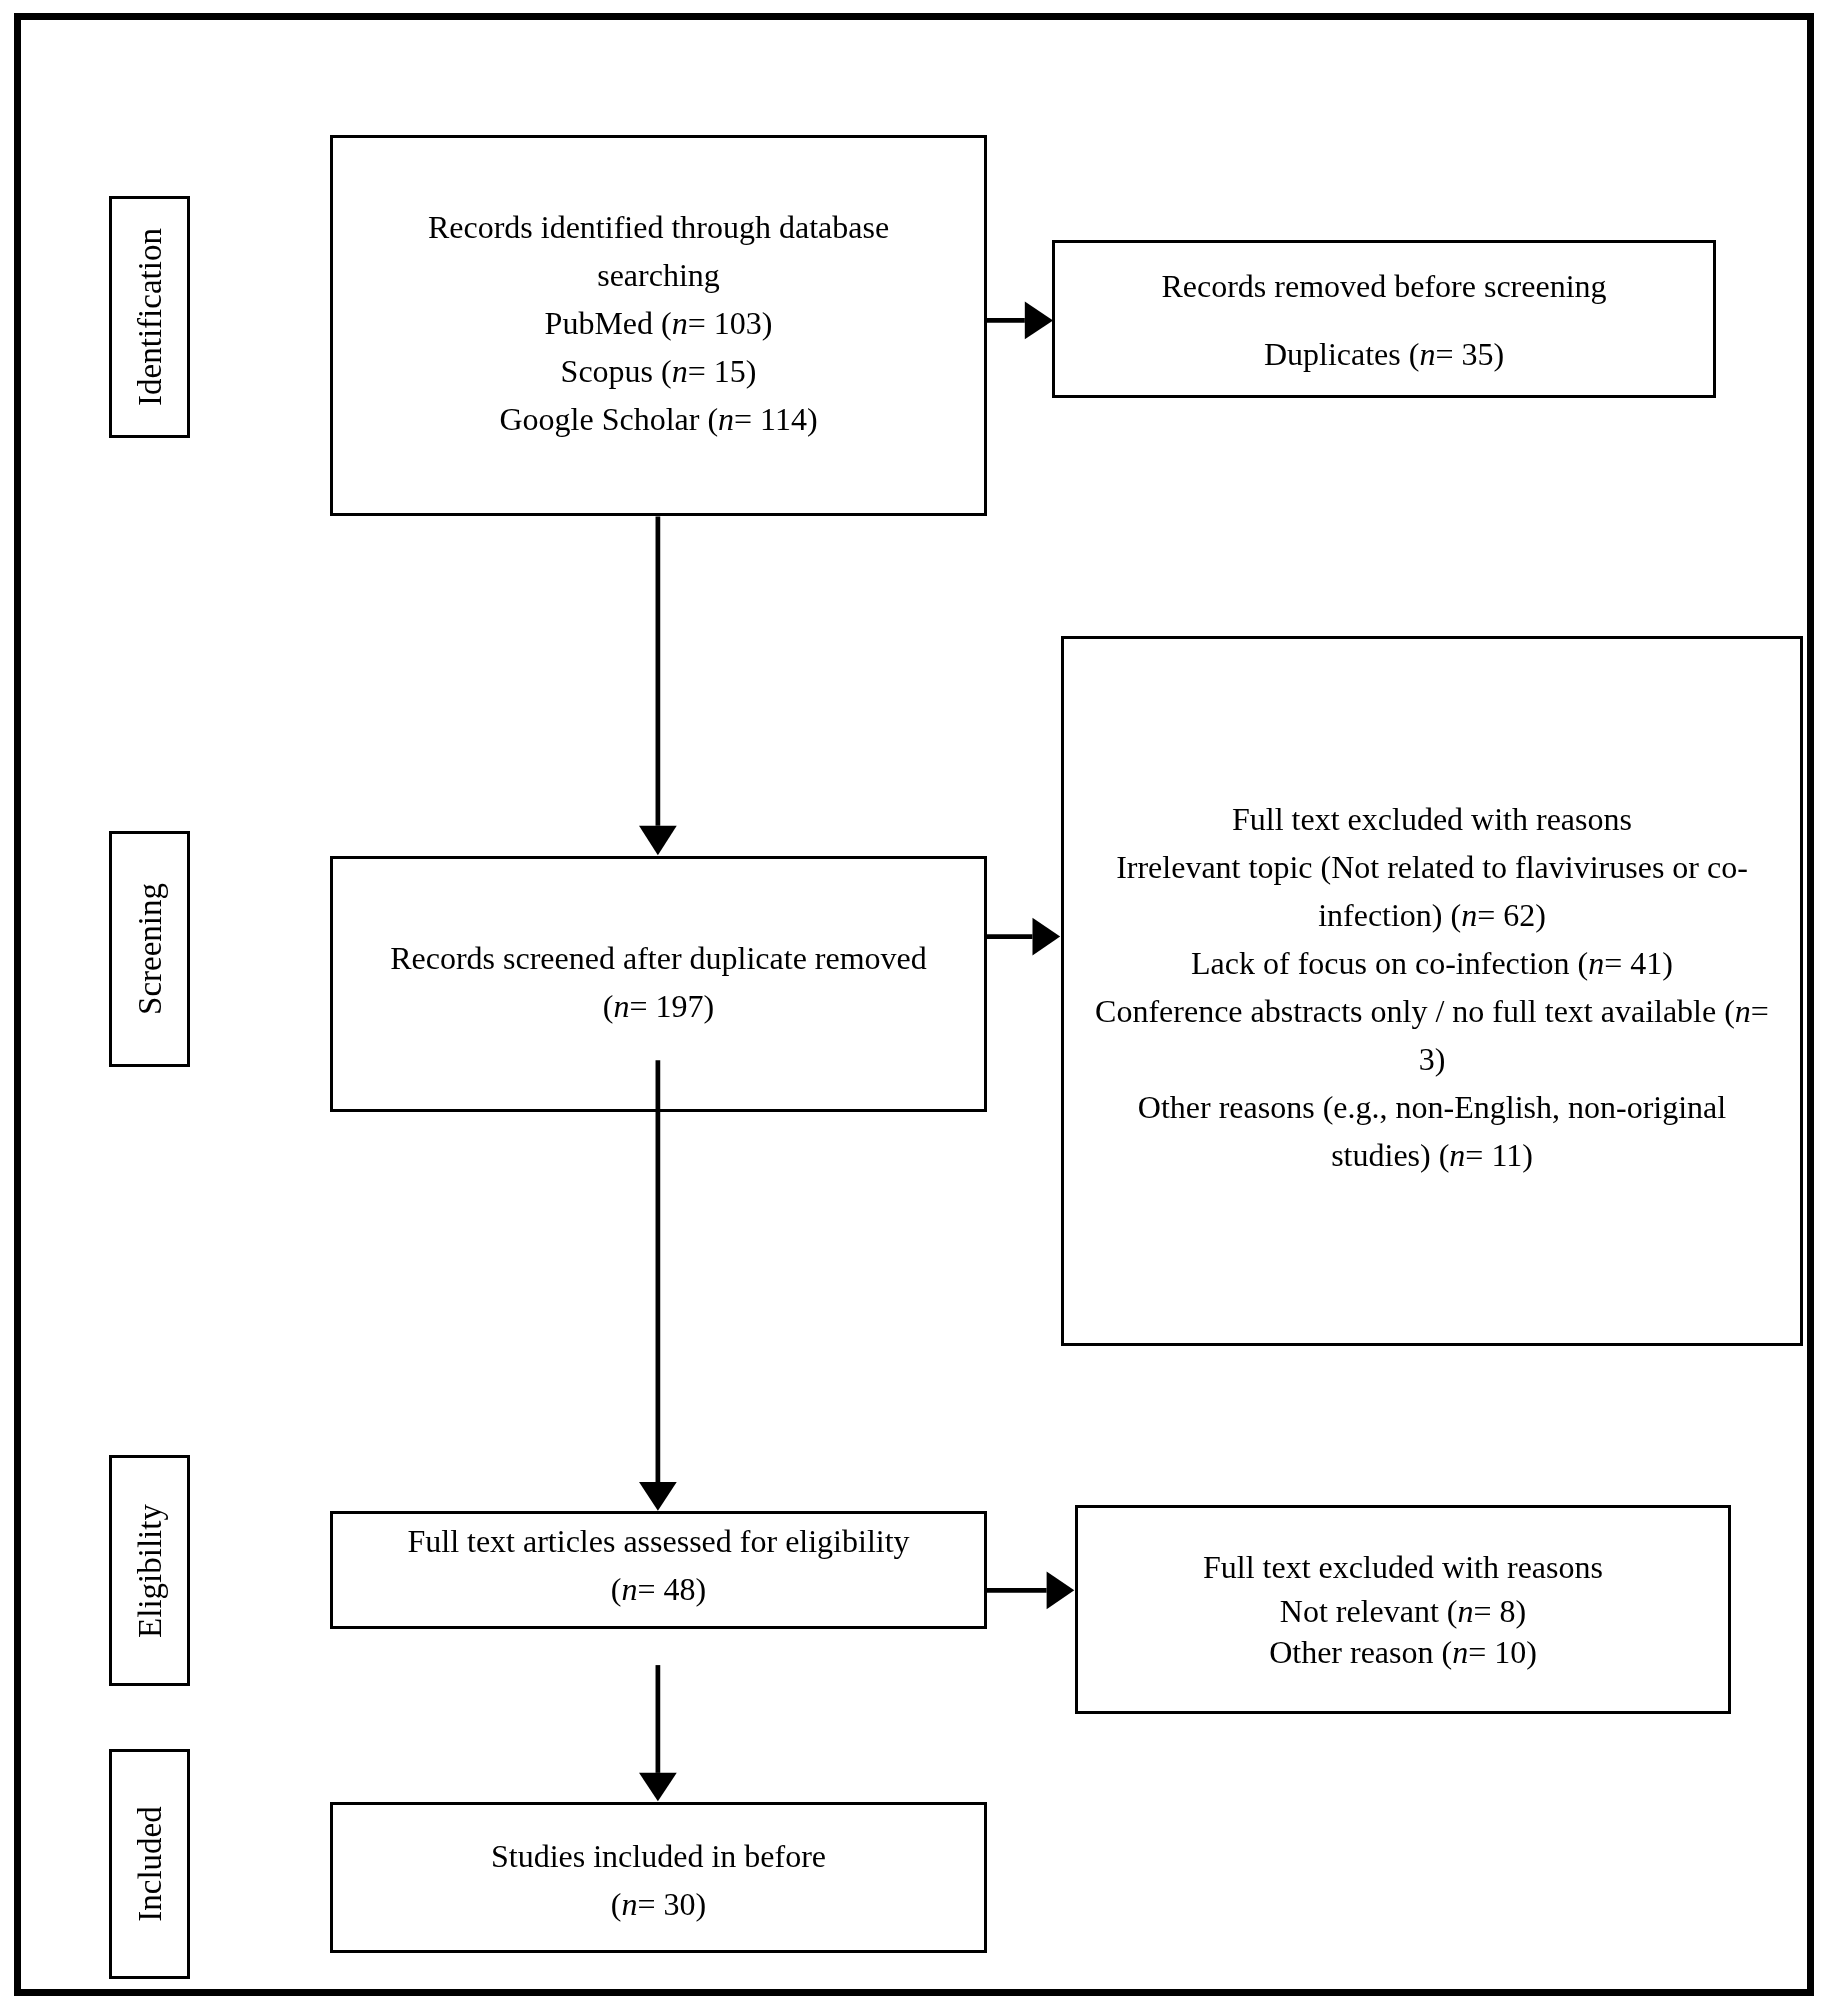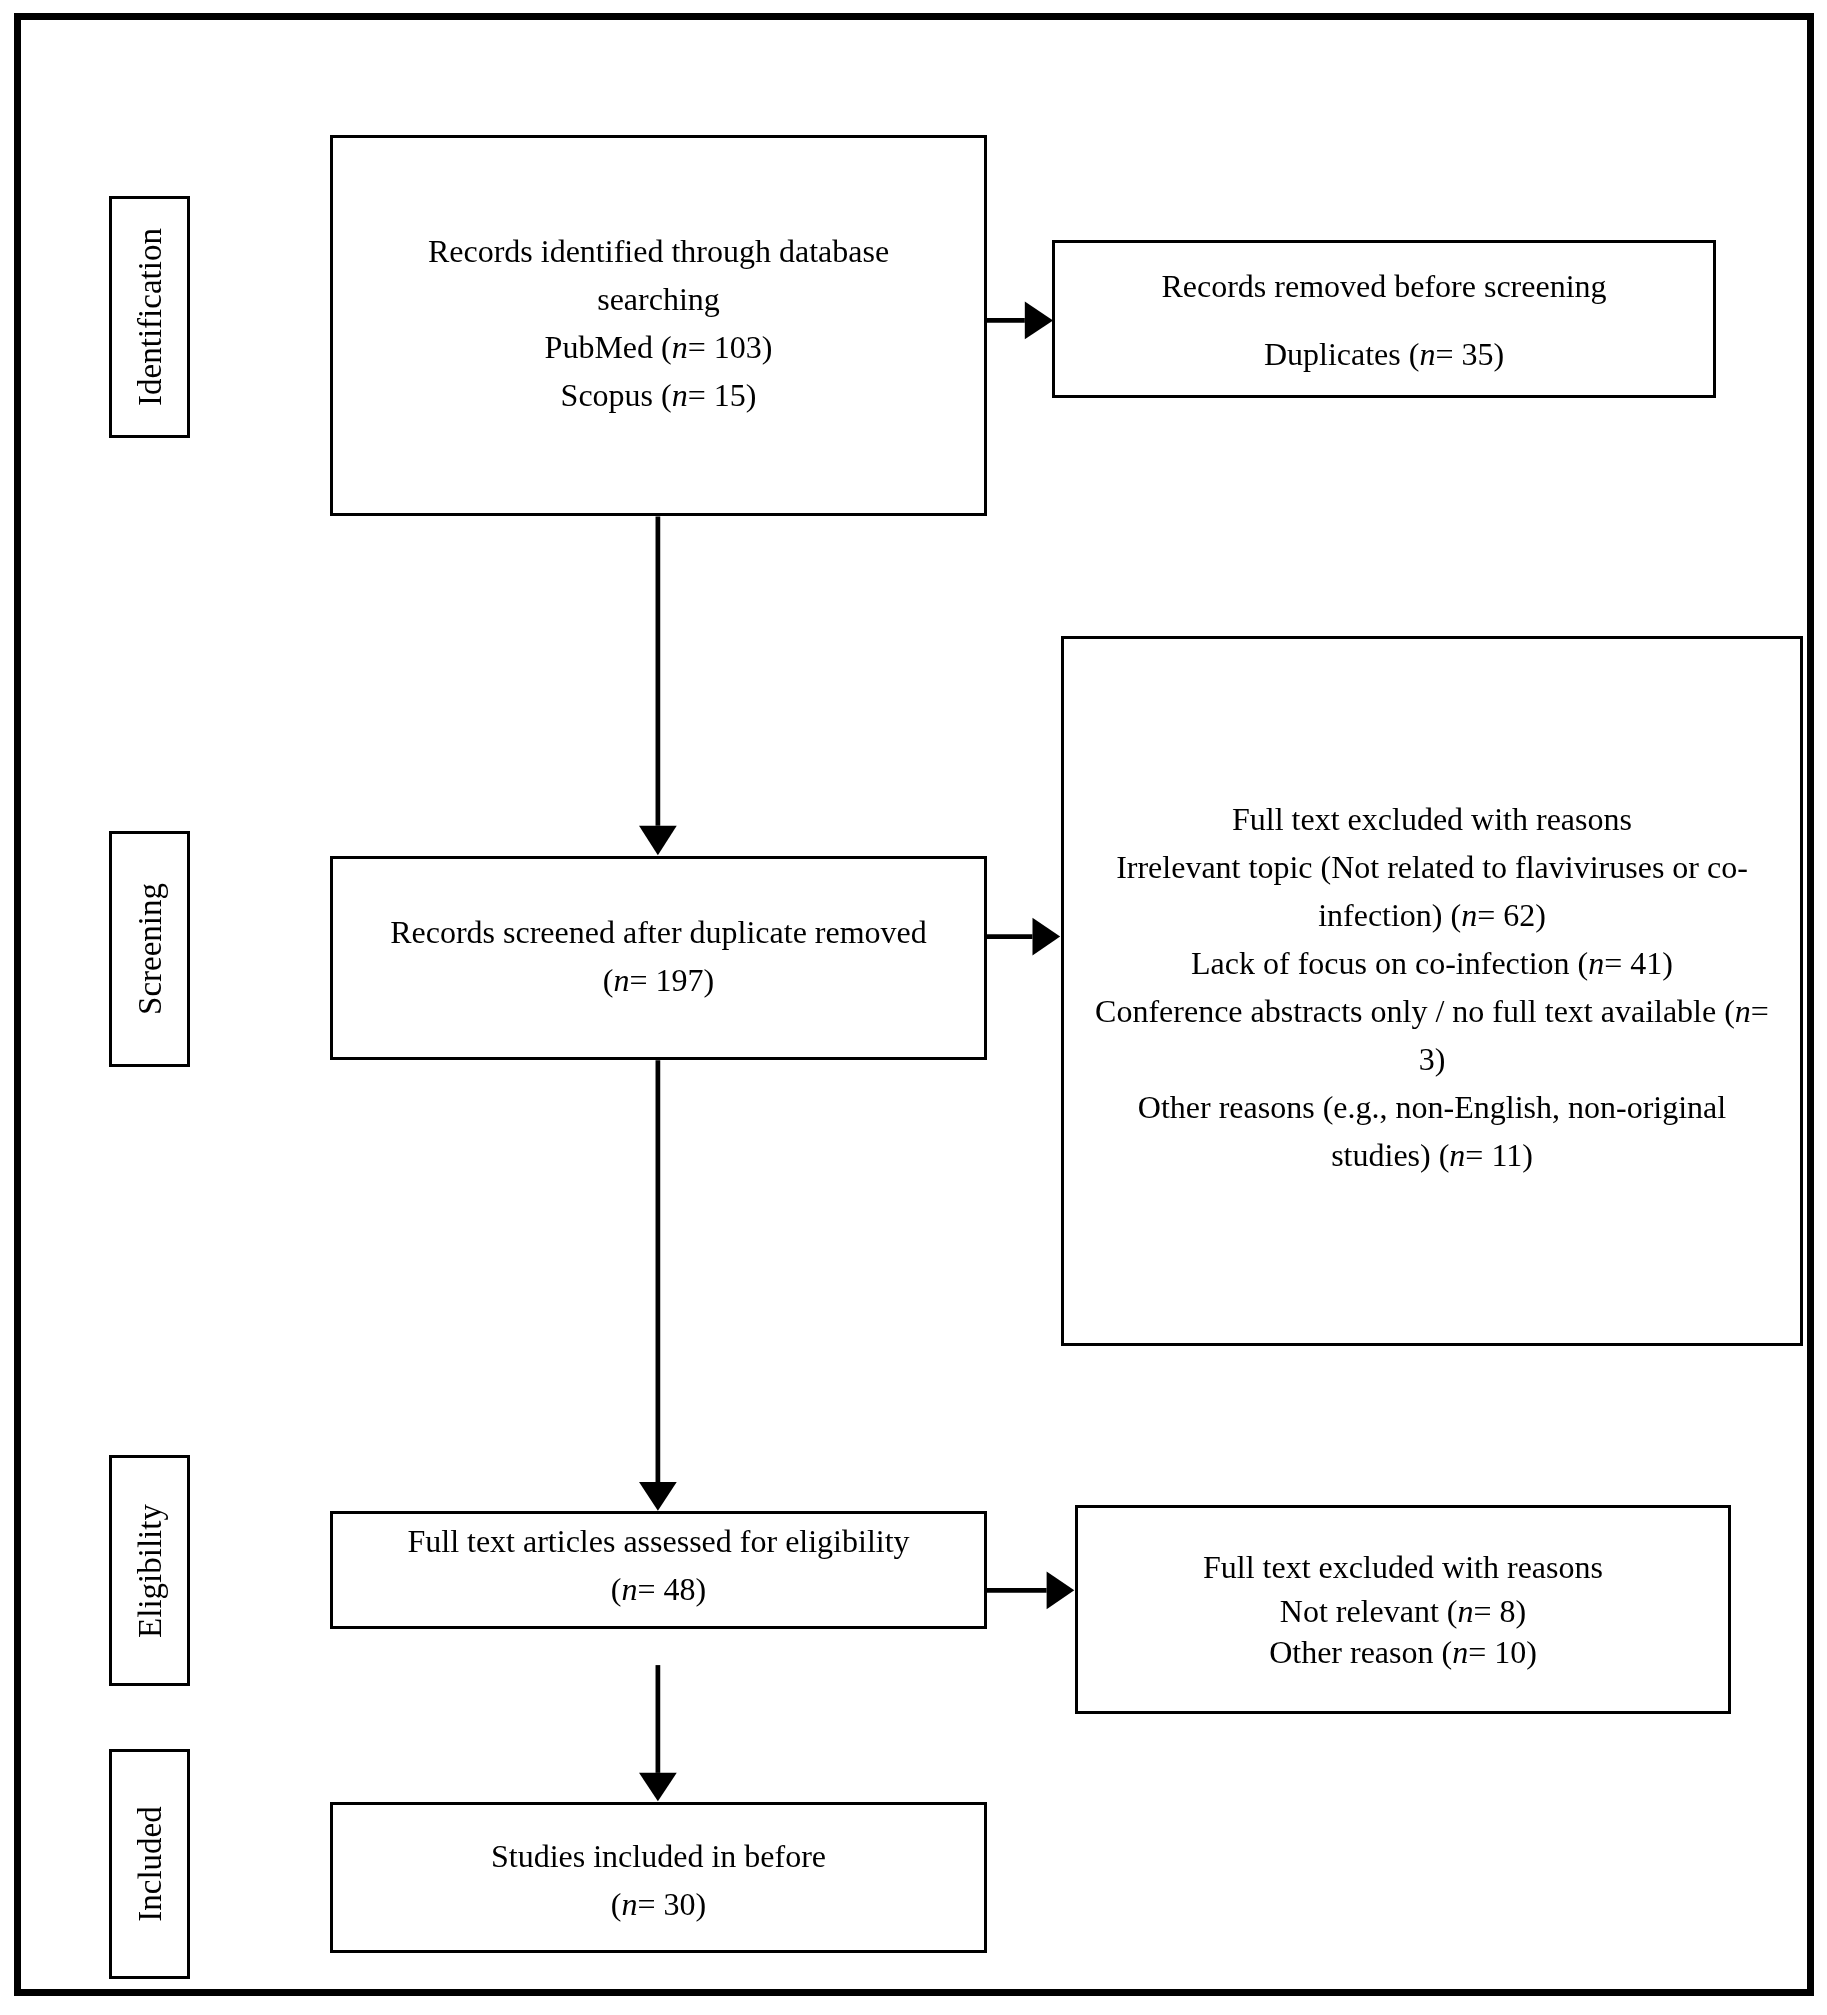--- a/index.html
+++ b/index.html
@@ -51,28 +51,29 @@
     <span class="vtext">Eligibility</span>
   </div>
   <div class="abs slabel" style="left:109px;top:1749px;width:81px;height:230px;">
     <span class="vtext">Included</span>
   </div>
 
   <div class="abs fbox" style="left:330px;top:135px;width:657px;height:381px;padding:23.6px 32px 29.5px;">
     <div>Records identified through database searching</div>
     <div class="nowrap">PubMed (<i>n</i>= 103)</div>
     <div class="nowrap">Scopus (<i>n</i>= 15)</div>
+    <div class="nowrap">Google Scholar (<i>n</i>= 114)</div>
   </div>
 
   <div class="abs fbox" style="left:1052px;top:240px;width:664px;height:158px;padding:23.6px 23.6px 21px;gap:20px;">
     <div class="nowrap">Records removed before screening</div>
     <div class="nowrap">Duplicates (<i>n</i>= 35)</div>
   </div>
 
-  <div class="abs fbox" style="left:330px;top:856px;width:657px;height:204px;padding:20px 53px 23.6px;">
+  <div class="abs fbox" style="left:330px;top:856px;width:657px;height:256px;padding:20px 53px 23.6px;">
     <div>Records screened after duplicate removed</div>
     <div class="nowrap">(<i>n</i>= 197)</div>
   </div>
 
   <div class="abs fbox" style="left:1061px;top:636px;width:742px;height:710px;padding:25px 21px 33px;">
     <div class="nowrap">Full text excluded with reasons</div>
     <div>Irrelevant topic (Not related to flaviviruses or co-infection) (<i>n</i>= 62)</div>
     <div>Lack of focus on co-infection (<i>n</i>= 41)</div>
     <div>Conference abstracts only / no full text available (<i>n</i>= 3)</div>
     <div>Other reasons (e.g., non-English, non-original studies) (<i>n</i>= 11)</div>

